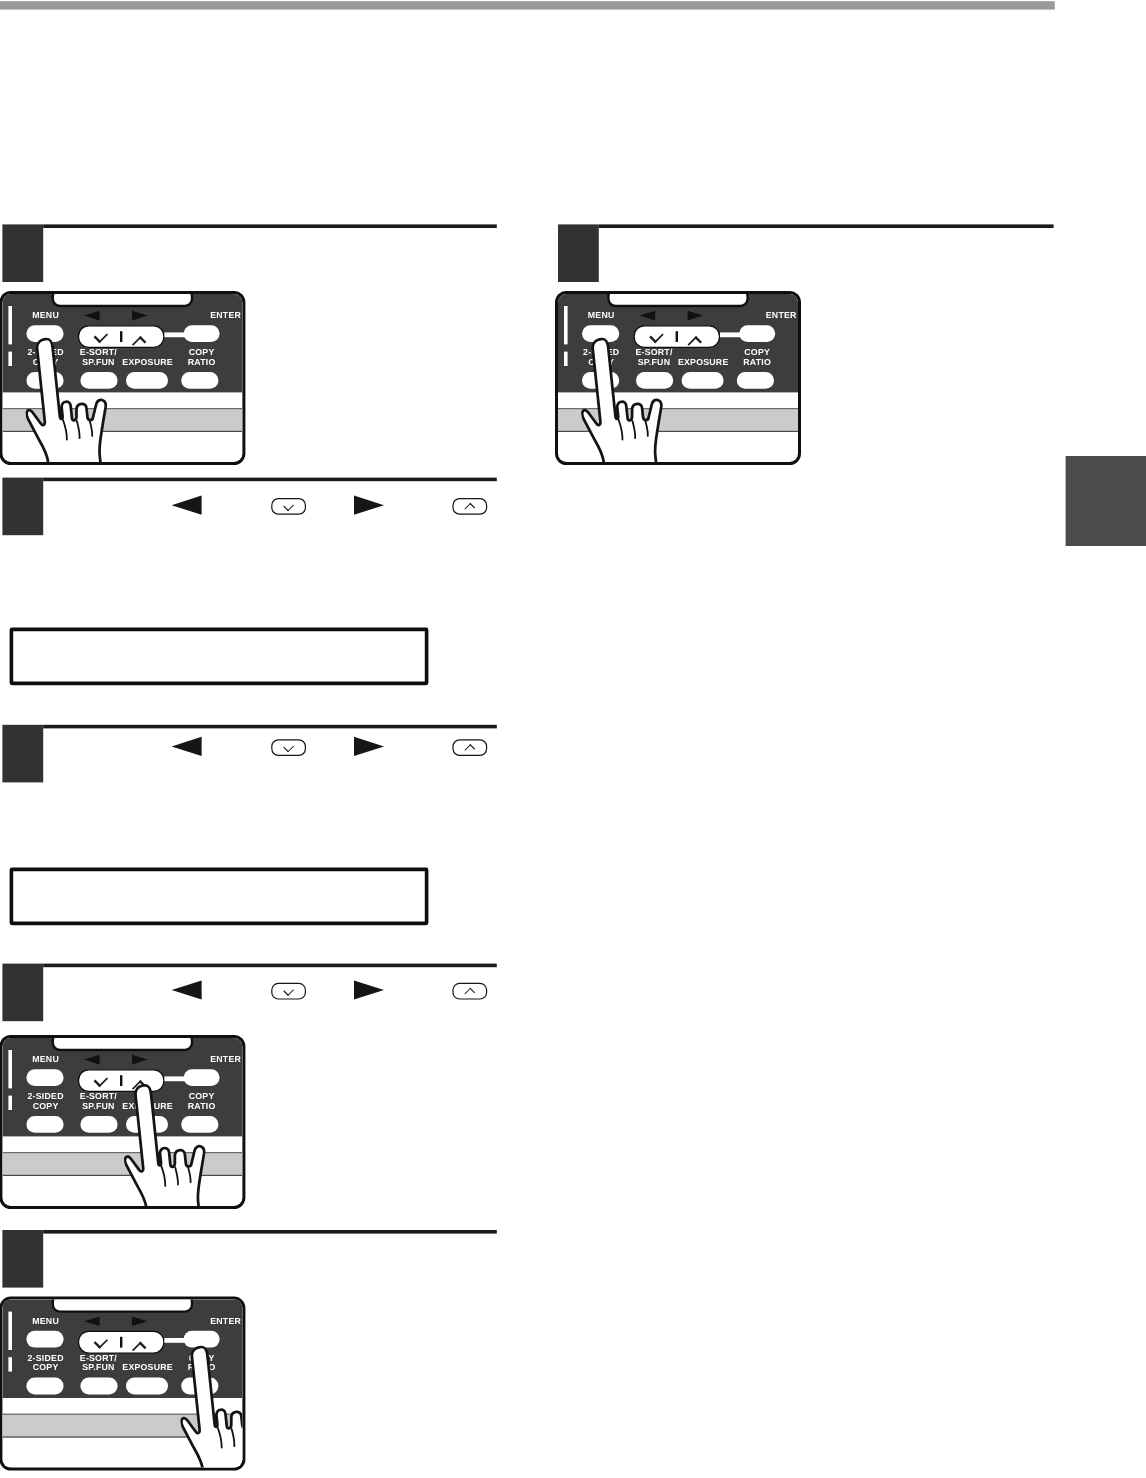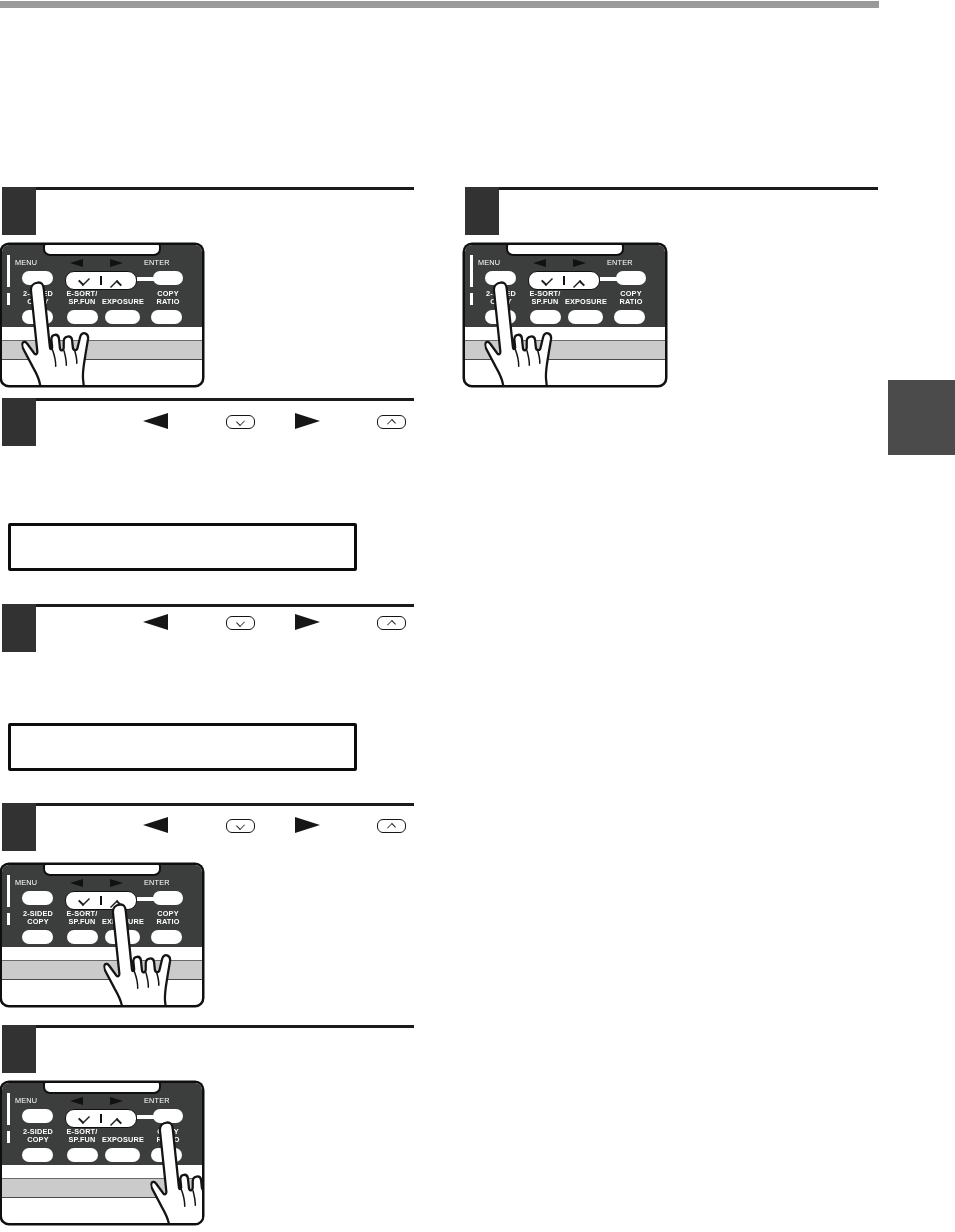--- a/index.html
+++ b/index.html
@@ -35,26 +35,26 @@
 
   
   .panel { width:200px; height:140px; background:#ffffff; border-radius:7px;
            box-shadow:0 0 0 2.5px #0f0f0f; overflow:hidden; position:absolute; }
   .p-dark { position:absolute; left:0; top:0; width:100%; height:82px; background:#3c3e3d; }
   .p-lens { position:absolute; left:41px; top:-5px; width:114px; height:12px; background:#ffffff;
             border:2px solid #0f0f0f; border-radius:7px; }
   .p-tick { position:absolute; left:5px; width:3px; background:#ffffff; }
   .p-tick.t1 { top:10px; height:32px; }
   .p-tick.t2 { top:48px; height:12px; }
-  .p-label { position:absolute; color:#ffffff; font-size:7.3px; font-weight:normal;
-             letter-spacing:0.2px; line-height:8px; }
+  .p-label { position:absolute; color:#ffffff; font-size:7.3px; font-weight:bold;
+             letter-spacing:0.2px; line-height:8px; text-align:center; }
   .p-btn { position:absolute; height:14px; background:#ffffff; border-radius:7px; }
   .menu-label { left:13px; top:14px; width:46px; }
   .menu-btn   { left:20px; top:26px; width:31px; }
-  .enter-label{ left:142px; top:14px; width:44px; }
+  .enter-label{ left:164px; top:14px; width:44px; }
   .enter-btn  { left:151px; top:26px; width:30px; }
   .p-tri { position:absolute; top:14px; width:0; height:0;
            border-left:6.5px solid transparent; border-right:6.5px solid transparent; }
   .p-tri.l { left:68px;  border-top:none; border-right:13px solid #111; border-left:none;
              border-top:4.5px solid transparent; border-bottom:4.5px solid transparent; }
   .p-tri.r { left:108px; border-top:none; border-left:13px solid #111; border-right:none;
              border-top:4.5px solid transparent; border-bottom:4.5px solid transparent; }
   .p-rocker { position:absolute; left:63px; top:26px; width:70px; height:17px; background:#ffffff;
               border:1.5px solid #0f0f0f; border-radius:9px; }
   .p-rocker .chev { position:absolute; width:8px; height:8px; border-width:2px; border-color:#1c1c1c; }

